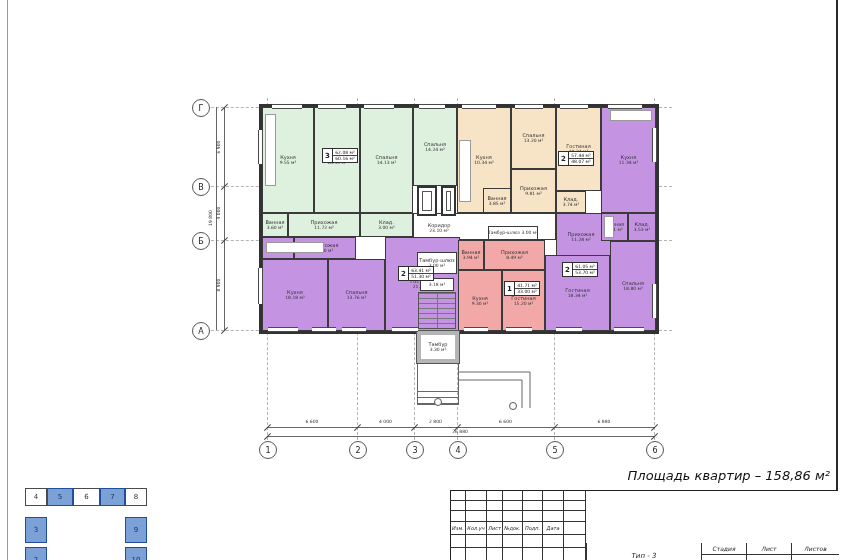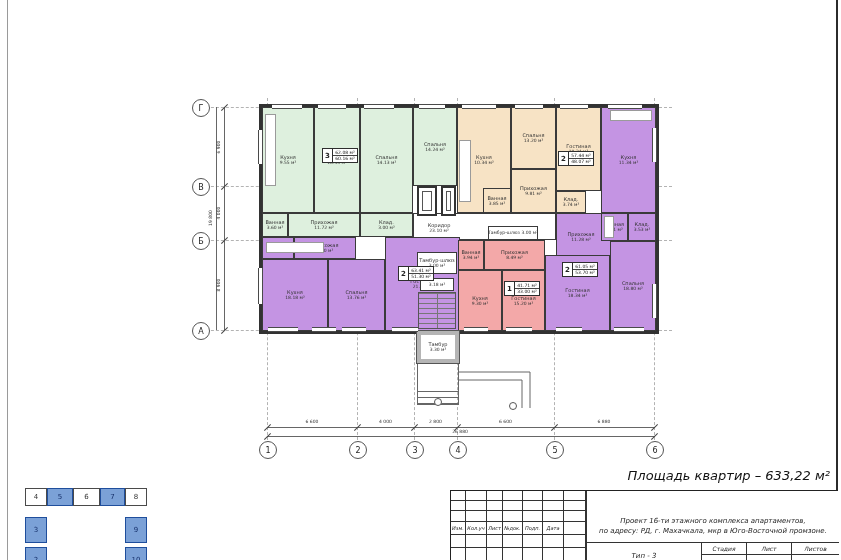--- a/index.html
+++ b/index.html
@@ -298,27 +298,23 @@
       <div class="dimlbl rot" style="left: 218px; top: 213px;">4 000</div>
       <div class="dimlbl rot" style="left: 218px; top: 285px;">8 900</div>
       <div class="tick" style="left: 224px; top: 103px;"></div>
       <div class="tick" style="left: 224px; top: 182px;"></div>
       <div class="tick" style="left: 224px; top: 236px;"></div>
       <div class="tick" style="left: 224px; top: 326px;"></div>
       <div class="dim" style="left: 216px; top: 107px; width: 1px; height: 223px;"></div>
       <div class="dimlbl rot" style="left: 210px; top: 218px;">19 800</div>
     </div>
 
-  <div class="abs summary">Площадь квартир – 633,22 м²</div>
+  <div class="abs summary">Площадь квартир – 158,86 м²</div>
 
   <div class="abs tb" id="tblock">
-    <div class="big tb-project">
-      <div>Проект 16-ти этажного комплекса апартаментов,</div>
-      <div>по адресу: РД, г. Махачкала, мкр в Юго-Восточной промзоне.</div>
-    </div>
     <div class="big tb-name">Тип - 3</div>
     <div class="big tb-stage" style="left:250px;top:52px;width:45px;height:12px;">Стадия</div>
     <div class="big tb-sheet" style="left:295px;top:52px;width:45px;height:12px;">Лист</div>
     <div class="big tb-sheets" style="left:340px;top:52px;width:48px;height:12px;">Листов</div>
     <div class="big" style="left:250px;top:64px;width:45px;height:6px;"></div>
     <div class="big" style="left:295px;top:64px;width:45px;height:6px;"></div>
     <div class="big" style="left:340px;top:64px;width:48px;height:6px;"></div>
   <div class="cell" style="left: 0px; top: 0px; width: 15px; height: 10px;"></div>
       <div class="cell" style="left: 15px; top: 0px; width: 21px; height: 10px;"></div>
       <div class="cell" style="left: 36px; top: 0px; width: 16px; height: 10px;"></div>

